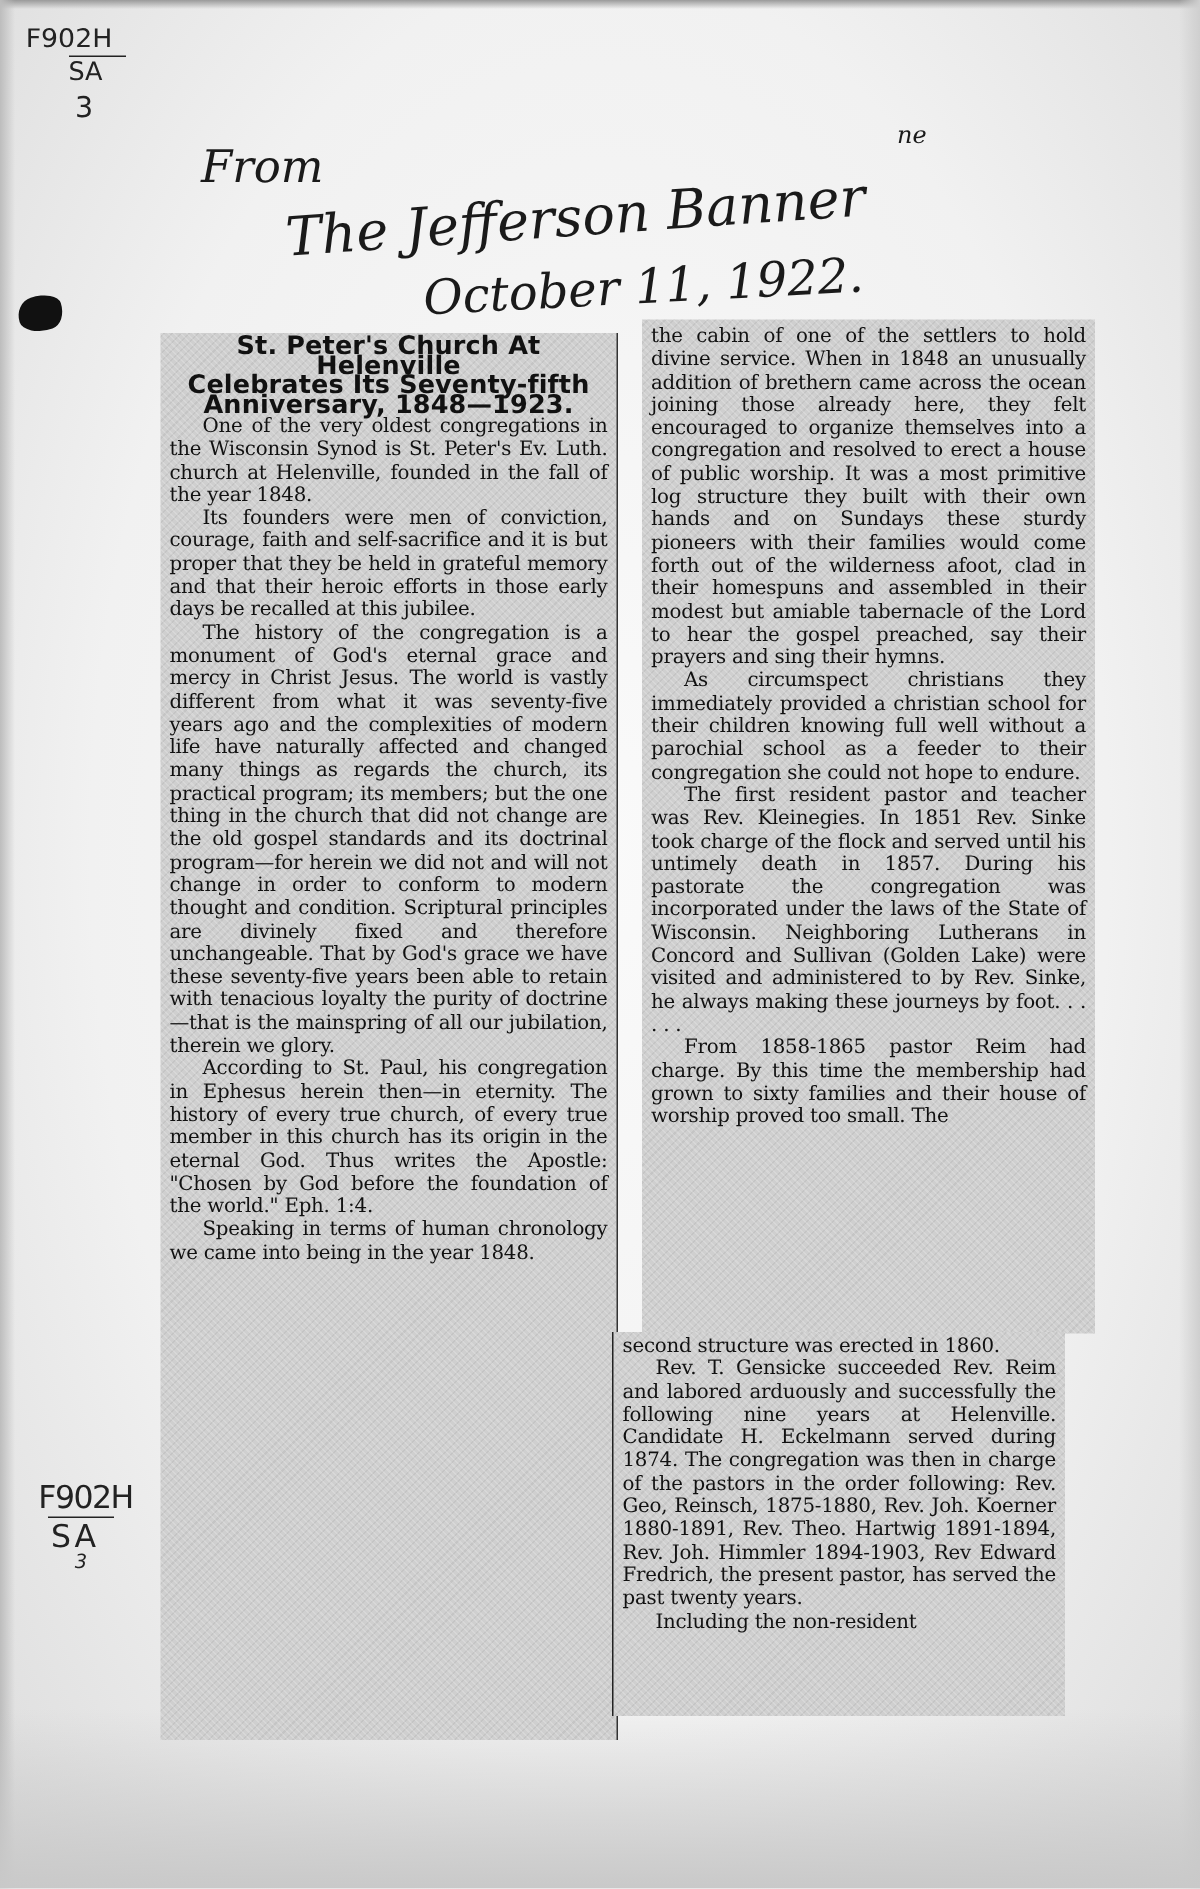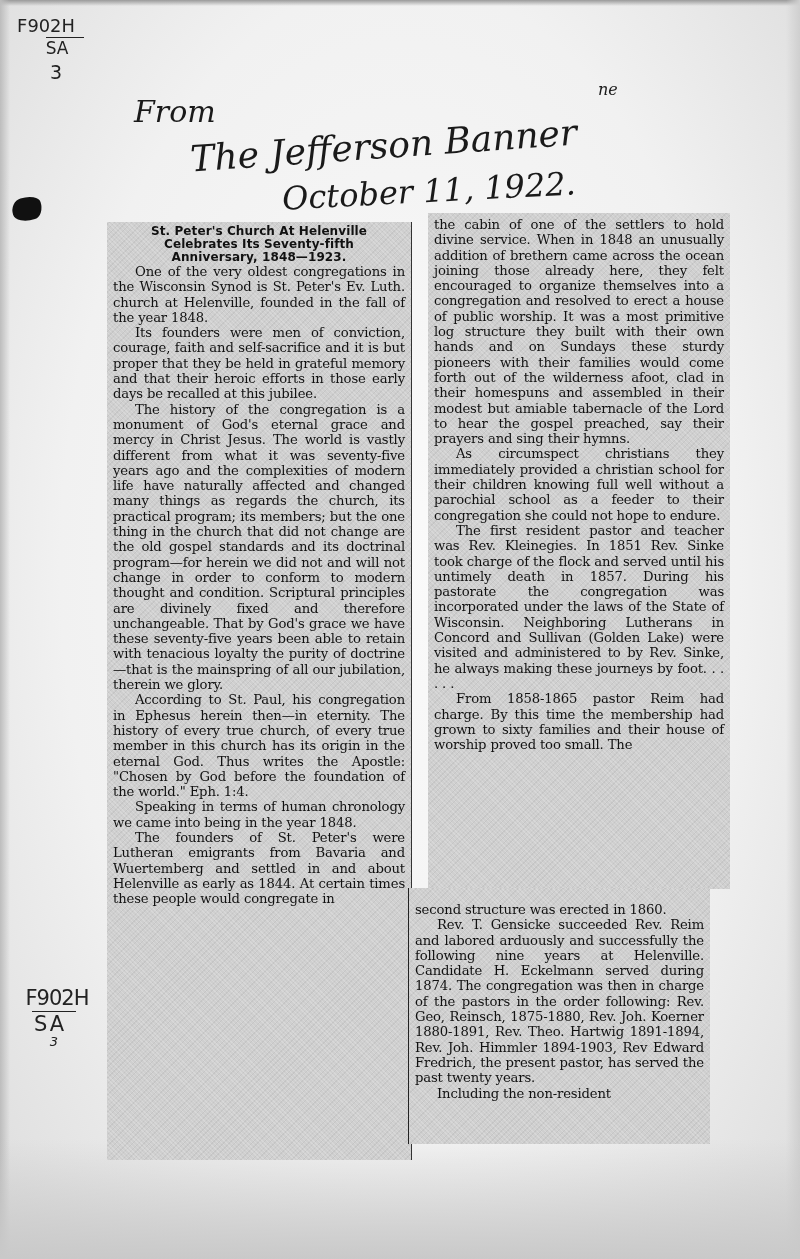--- a/index.html
+++ b/index.html
@@ -75,41 +75,41 @@
       padding: 0 6px;
     }
     .clip-left  { left: 107px; top: 222px; width: 305px; height: 938px; }
     .clip-right-top { left: 405px; top: 213px; width: 302px; height: 676px; margin-left: 23px; }
     .clip-right-bottom { left: 408px; top: 888px; width: 302px; height: 256px; border-left: 1.5px solid #222; }
     .clip-left { border-right: 1.5px solid #333; }
 
     .headline {
       font-family: "DejaVu Sans", sans-serif;
       font-weight: bold;
-      font-size: 12px;
+      font-size: 17px;
       line-height: 13px;
       text-align: center;
       margin-top: 3px;
       letter-spacing: 0.1px;
     }
     .article {
       font-family: "DejaVu Serif", serif;
       font-size: 13.2px;
       line-height: 15.3px;
       text-align: justify;
       letter-spacing: -0.15px;
       word-spacing: 0px;
     }
     .article p {
       margin: 0;
       text-indent: 22px;
     }
     .article p.cont { text-indent: 0; }
     .clip-right-top .article { margin-top: 4px; }
-    .clip-right-bottom .article { margin-top: 14px; }
+    .clip-right-bottom .article { margin-top: 2px; }
   </style>
 </head>
 <body>
 
 <div class="page">
   <div class="edge-top"></div>
   <div class="edge-left"></div>
   <div class="edge-right"></div>
   <div class="edge-bottom"></div>
 
@@ -132,21 +132,20 @@
       <div>St. Peter's Church At Helenville</div>
       <div>Celebrates Its Seventy-fifth</div>
       <div>Anniversary, 1848—1923.</div>
     </div>
     <div class="article">
       <p>One of the very oldest congregations in the Wisconsin Synod is St. Peter's Ev. Luth. church at Helenville, founded in the fall of the year 1848.</p>
       <p>Its founders were men of conviction, courage, faith and self-sacrifice and it is but proper that they be held in grateful memory and that their heroic efforts in those early days be recalled at this jubilee.</p>
       <p>The history of the congregation is a monument of God's eternal grace and mercy in Christ Jesus. The world is vastly different from what it was seventy-five years ago and the complexities of modern life have naturally affected and changed many things as regards the church, its practical program; its members; but the one thing in the church that did not change are the old gospel standards and its doctrinal program—for herein we did not and will not change in order to conform to modern thought and condition. Scriptural principles are divinely fixed and therefore unchangeable. That by God's grace we have these seventy-five years been able to retain with tenacious loyalty the purity of doctrine—that is the mainspring of all our jubilation, therein we glory.</p>
       <p>According to St. Paul, his congregation in Ephesus herein then—in eternity. The history of every true church, of every true member in this church has its origin in the eternal God. Thus writes the Apostle: "Chosen by God before the foundation of the world." Eph. 1:4.</p>
       <p>Speaking in terms of human chronology we came into being in the year 1848.</p>
-      <p>The founders of St. Peter's were Lutheran emigrants from Bavaria and Wuertemberg and settled in and about Helenville as early as 1844. At certain times these people would congregate in</p>
     </div>
   </div>
 
   <div class="clip clip-right-top">
     <div class="article">
       <p class="cont">the cabin of one of the settlers to hold divine service. When in 1848 an unusually addition of brethern came across the ocean joining those already here, they felt encouraged to organize themselves into a congregation and resolved to erect a house of public worship. It was a most primitive log structure they built with their own hands and on Sundays these sturdy pioneers with their families would come forth out of the wilderness afoot, clad in their homespuns and assembled in their modest but amiable tabernacle of the Lord to hear the gospel preached, say their prayers and sing their hymns.</p>
       <p>As circumspect christians they immediately provided a christian school for their children knowing full well without a parochial school as a feeder to their congregation she could not hope to endure.</p>
       <p>The first resident pastor and teacher was Rev. Kleinegies. In 1851 Rev. Sinke took charge of the flock and served until his untimely death in 1857. During his pastorate the congregation was incorporated under the laws of the State of Wisconsin. Neighboring Lutherans in Concord and Sullivan (Golden Lake) were visited and administered to by Rev. Sinke, he always making these journeys by foot. . . . . .</p>
       <p>From 1858-1865 pastor Reim had charge. By this time the membership had grown to sixty families and their house of worship proved too small. The</p>
     </div>

